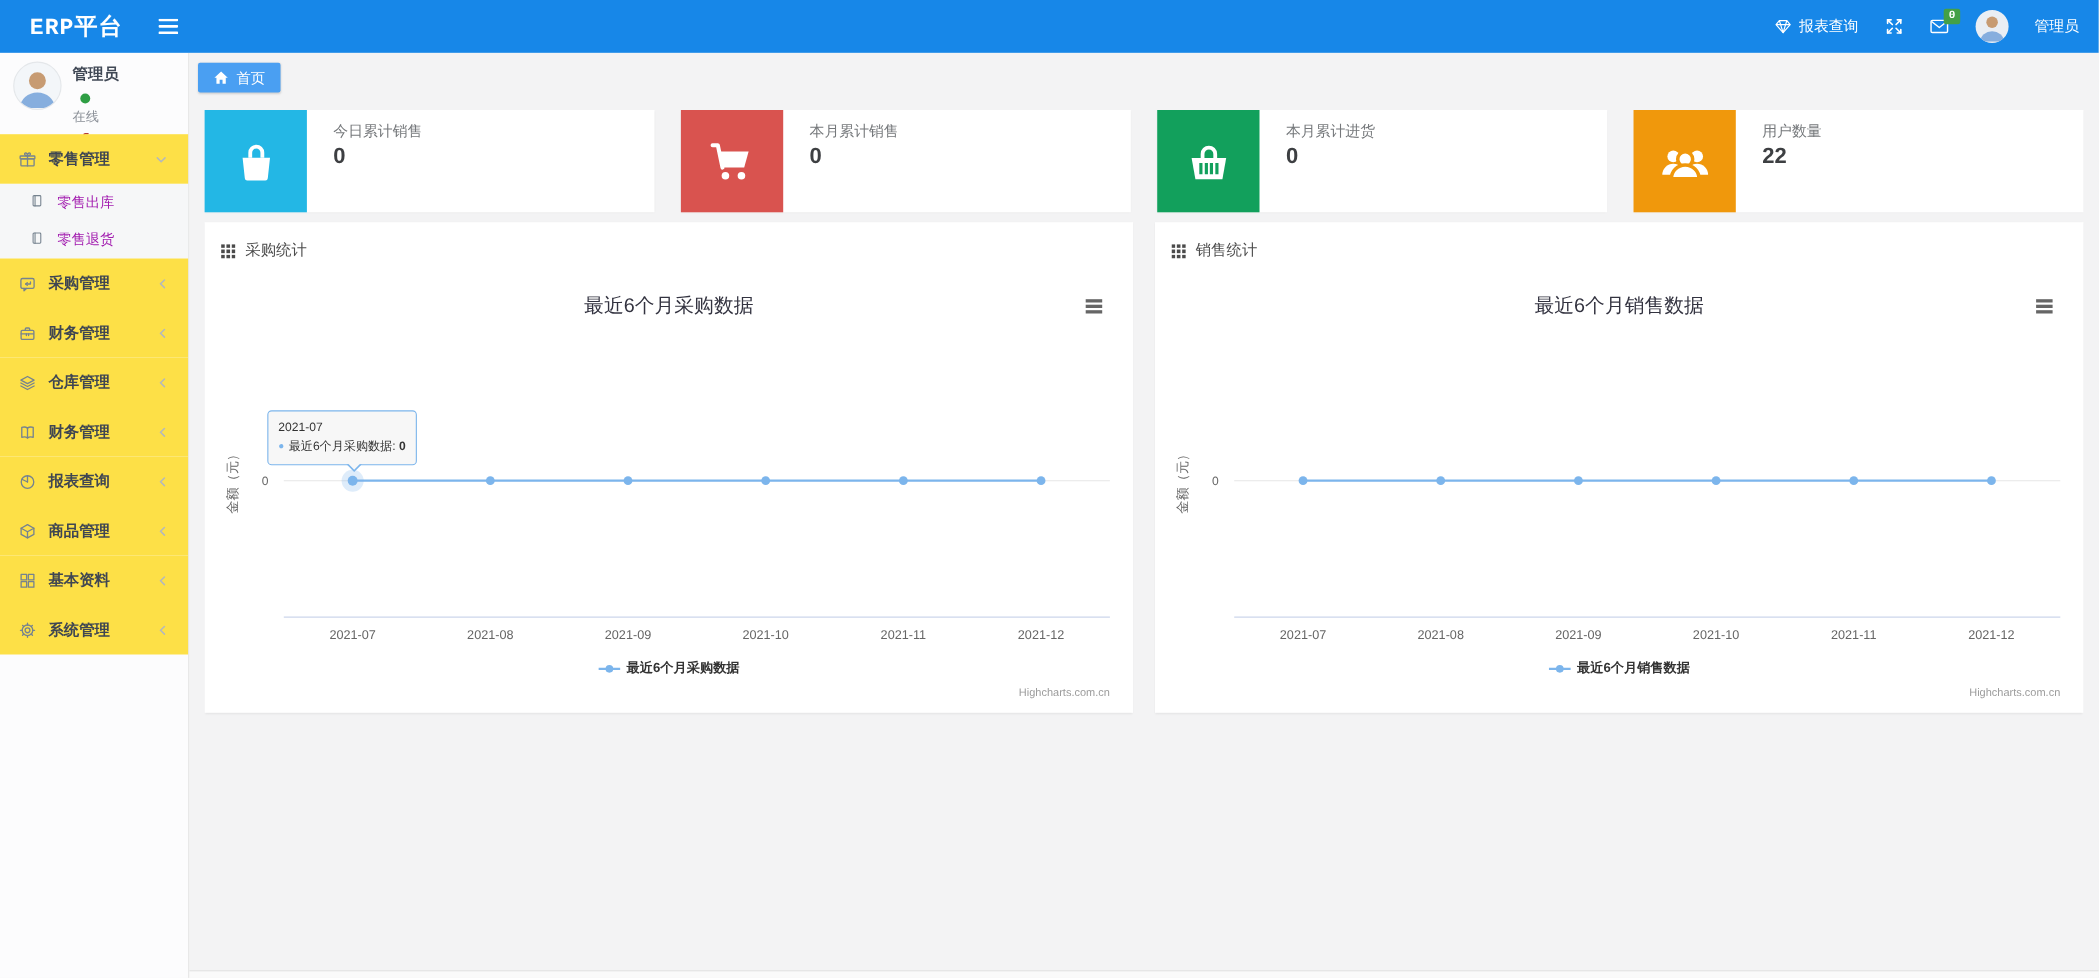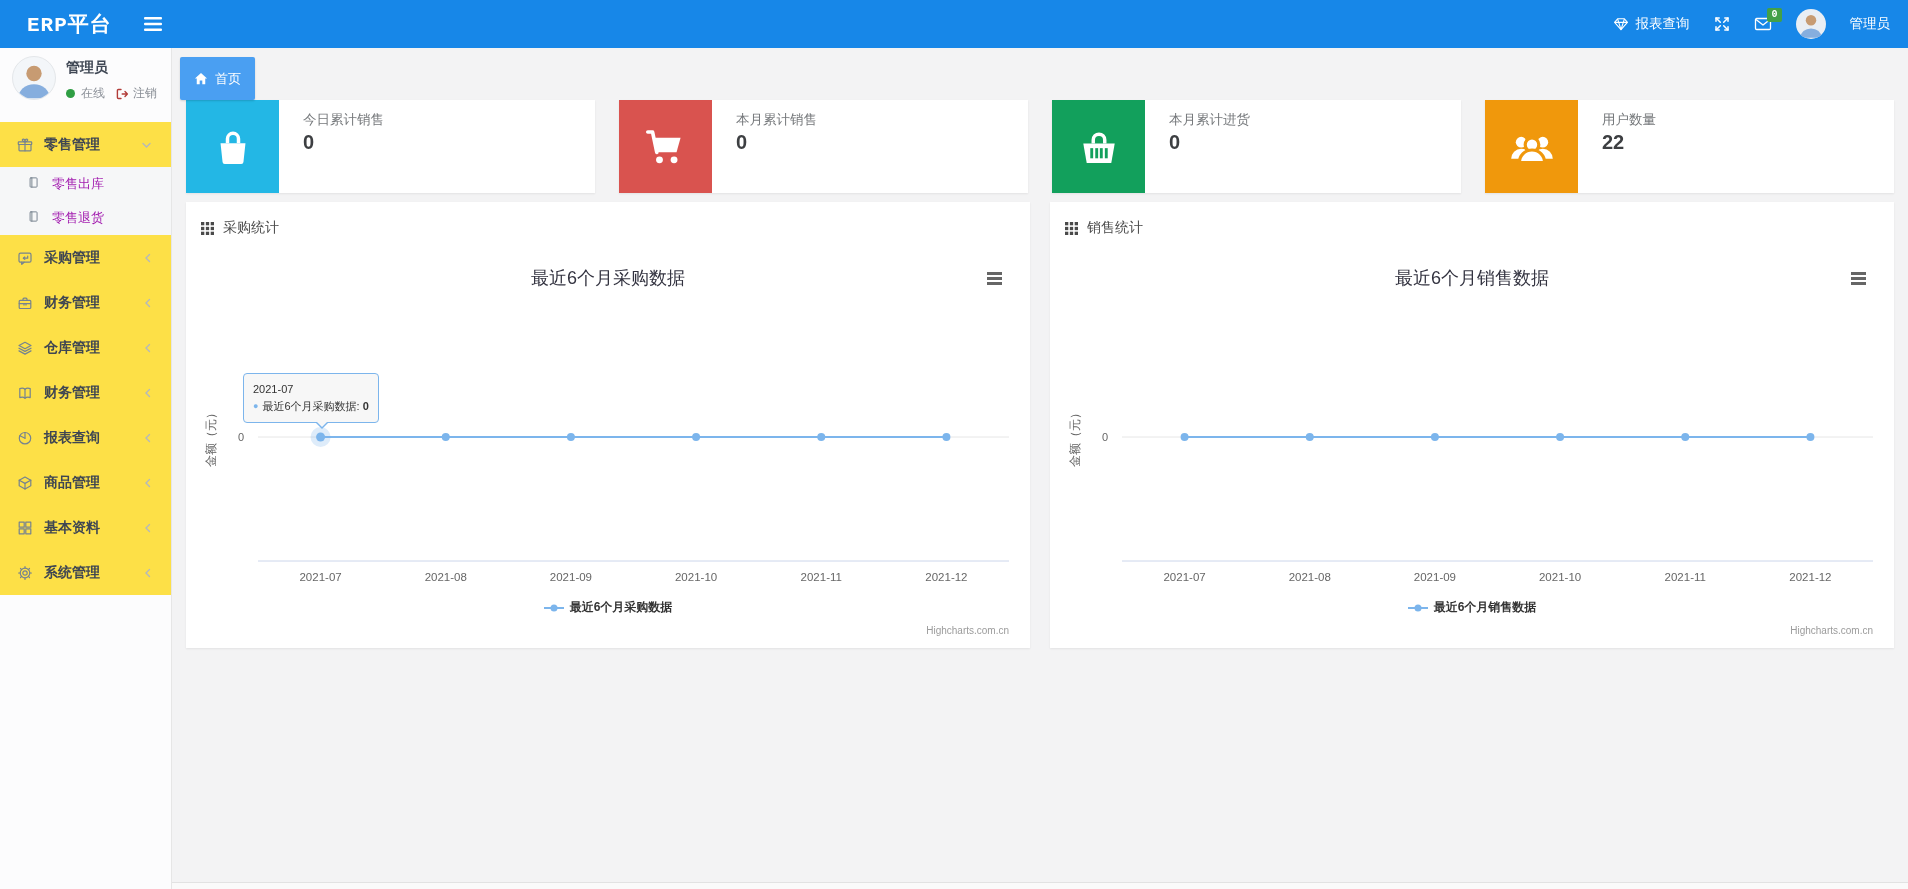--- a/index.html
+++ b/index.html
@@ -17,34 +17,34 @@
   .nav-mail { position:relative; cursor:pointer; display:flex; }
   .badge { position:absolute; top:-9px; right:-10px; background:#43a047; color:#fff; font-size:10px; line-height:1; padding:2px 4px; border-radius:2px; font-weight:bold; }
   .nav-avatar { width:30px; height:30px; border-radius:50%; background:#e9eef4; overflow:hidden; cursor:pointer; }
   .nav-user { font-size:13.5px; cursor:pointer; }
 
   
   .sidebar { position:absolute; top:48px; left:0; width:172px; bottom:0; background:#fcfcfd; border-right:1px solid #e6e6e6; z-index:10; }
   .user-panel { position:relative; height:74px; }
   .sb-avatar { position:absolute; left:12px; top:8px; width:44px; height:44px; border-radius:50%; background:#f3f6f9; border:1px solid #e4e7ea; overflow:hidden; }
   .sb-name { position:absolute; left:66px; top:11px; font-size:14px; color:#404855; font-weight:600; }
-  .sb-status { position:absolute; left:66px; top:37px; display:flex; align-items:center; gap:4px; font-size:12px; color:#8a8f97; }
+  .sb-status { position:absolute; left:66px; top:37px; display:flex; align-items:center; gap:4px; font-size:12px; color:#8a8f97;flex-direction:column; }
   .dot { width:9px; height:9px; border-radius:50%; background:#2f9e44; margin-right:2px; }
   .lg-icon { margin-left:6px; display:flex; }
   #side-menu { position:absolute; top:74px; left:0; right:0; }
   .menu-item { position:relative; height:45px; display:flex; align-items:center; padding-left:17px; cursor:pointer; background:#fde047; }
   .mi-icon { width:16px; height:16px; display:flex; }
   .mi-label { margin-left:11px; font-size:14px; font-weight:600; color:#3f4652; }
   .mi-chevron { position:absolute; right:19px; top:50%; transform:translateY(-50%); display:flex; }
   .submenu { background:#f6f7f8; }
   .sub-item { height:34px; display:flex; align-items:center; padding-left:27px; cursor:pointer; }
   .sub-item .mi-label { font-size:13px; font-weight:400; color:#a21caf; margin-left:9px; }
 
   
-  .home-tab { position:absolute; left:180px; top:57px; height:43px; background:#4a9ff2; border-radius:2px; display:flex; align-items:center; padding:0 14px; gap:7px; color:#fff; font-size:13px; cursor:pointer; box-shadow:0 1px 2px rgba(0,0,0,.15); z-index:5; }
+  .home-tab { position:absolute; left:180px; top:57px; height:27px; background:#4a9ff2; border-radius:2px; display:flex; align-items:center; padding:0 14px; gap:7px; color:#fff; font-size:13px; cursor:pointer; box-shadow:0 1px 2px rgba(0,0,0,.15); z-index:5; }
 
   .stats-row { position:absolute; left:186px; top:100px; display:flex; gap:24px; }
   .stat-card { position:relative; width:409px; height:93px; background:#fff; box-shadow:0 1px 2px rgba(0,0,0,.07); cursor:pointer; }
   .sc-icon { position:absolute; left:0; top:0; width:93px; height:93px; display:flex; align-items:center; justify-content:center; }
   .sc-label { position:absolute; left:117px; top:11px; font-size:13.5px; color:#75787b; }
   .sc-value { position:absolute; left:117px; top:31px; font-size:20px; font-weight:bold; color:#3d3f42; }
 
   .charts-row { position:absolute; left:186px; top:202px; display:flex; gap:20px; }
   .panel { position:relative; width:844px; height:446px; background:#fff; box-shadow:0 1px 2px rgba(0,0,0,.07);text-decoration:underline; }
   .panel-head { position:absolute; top:17px; left:15px; display:flex; align-items:center; gap:9px; z-index:2; }

